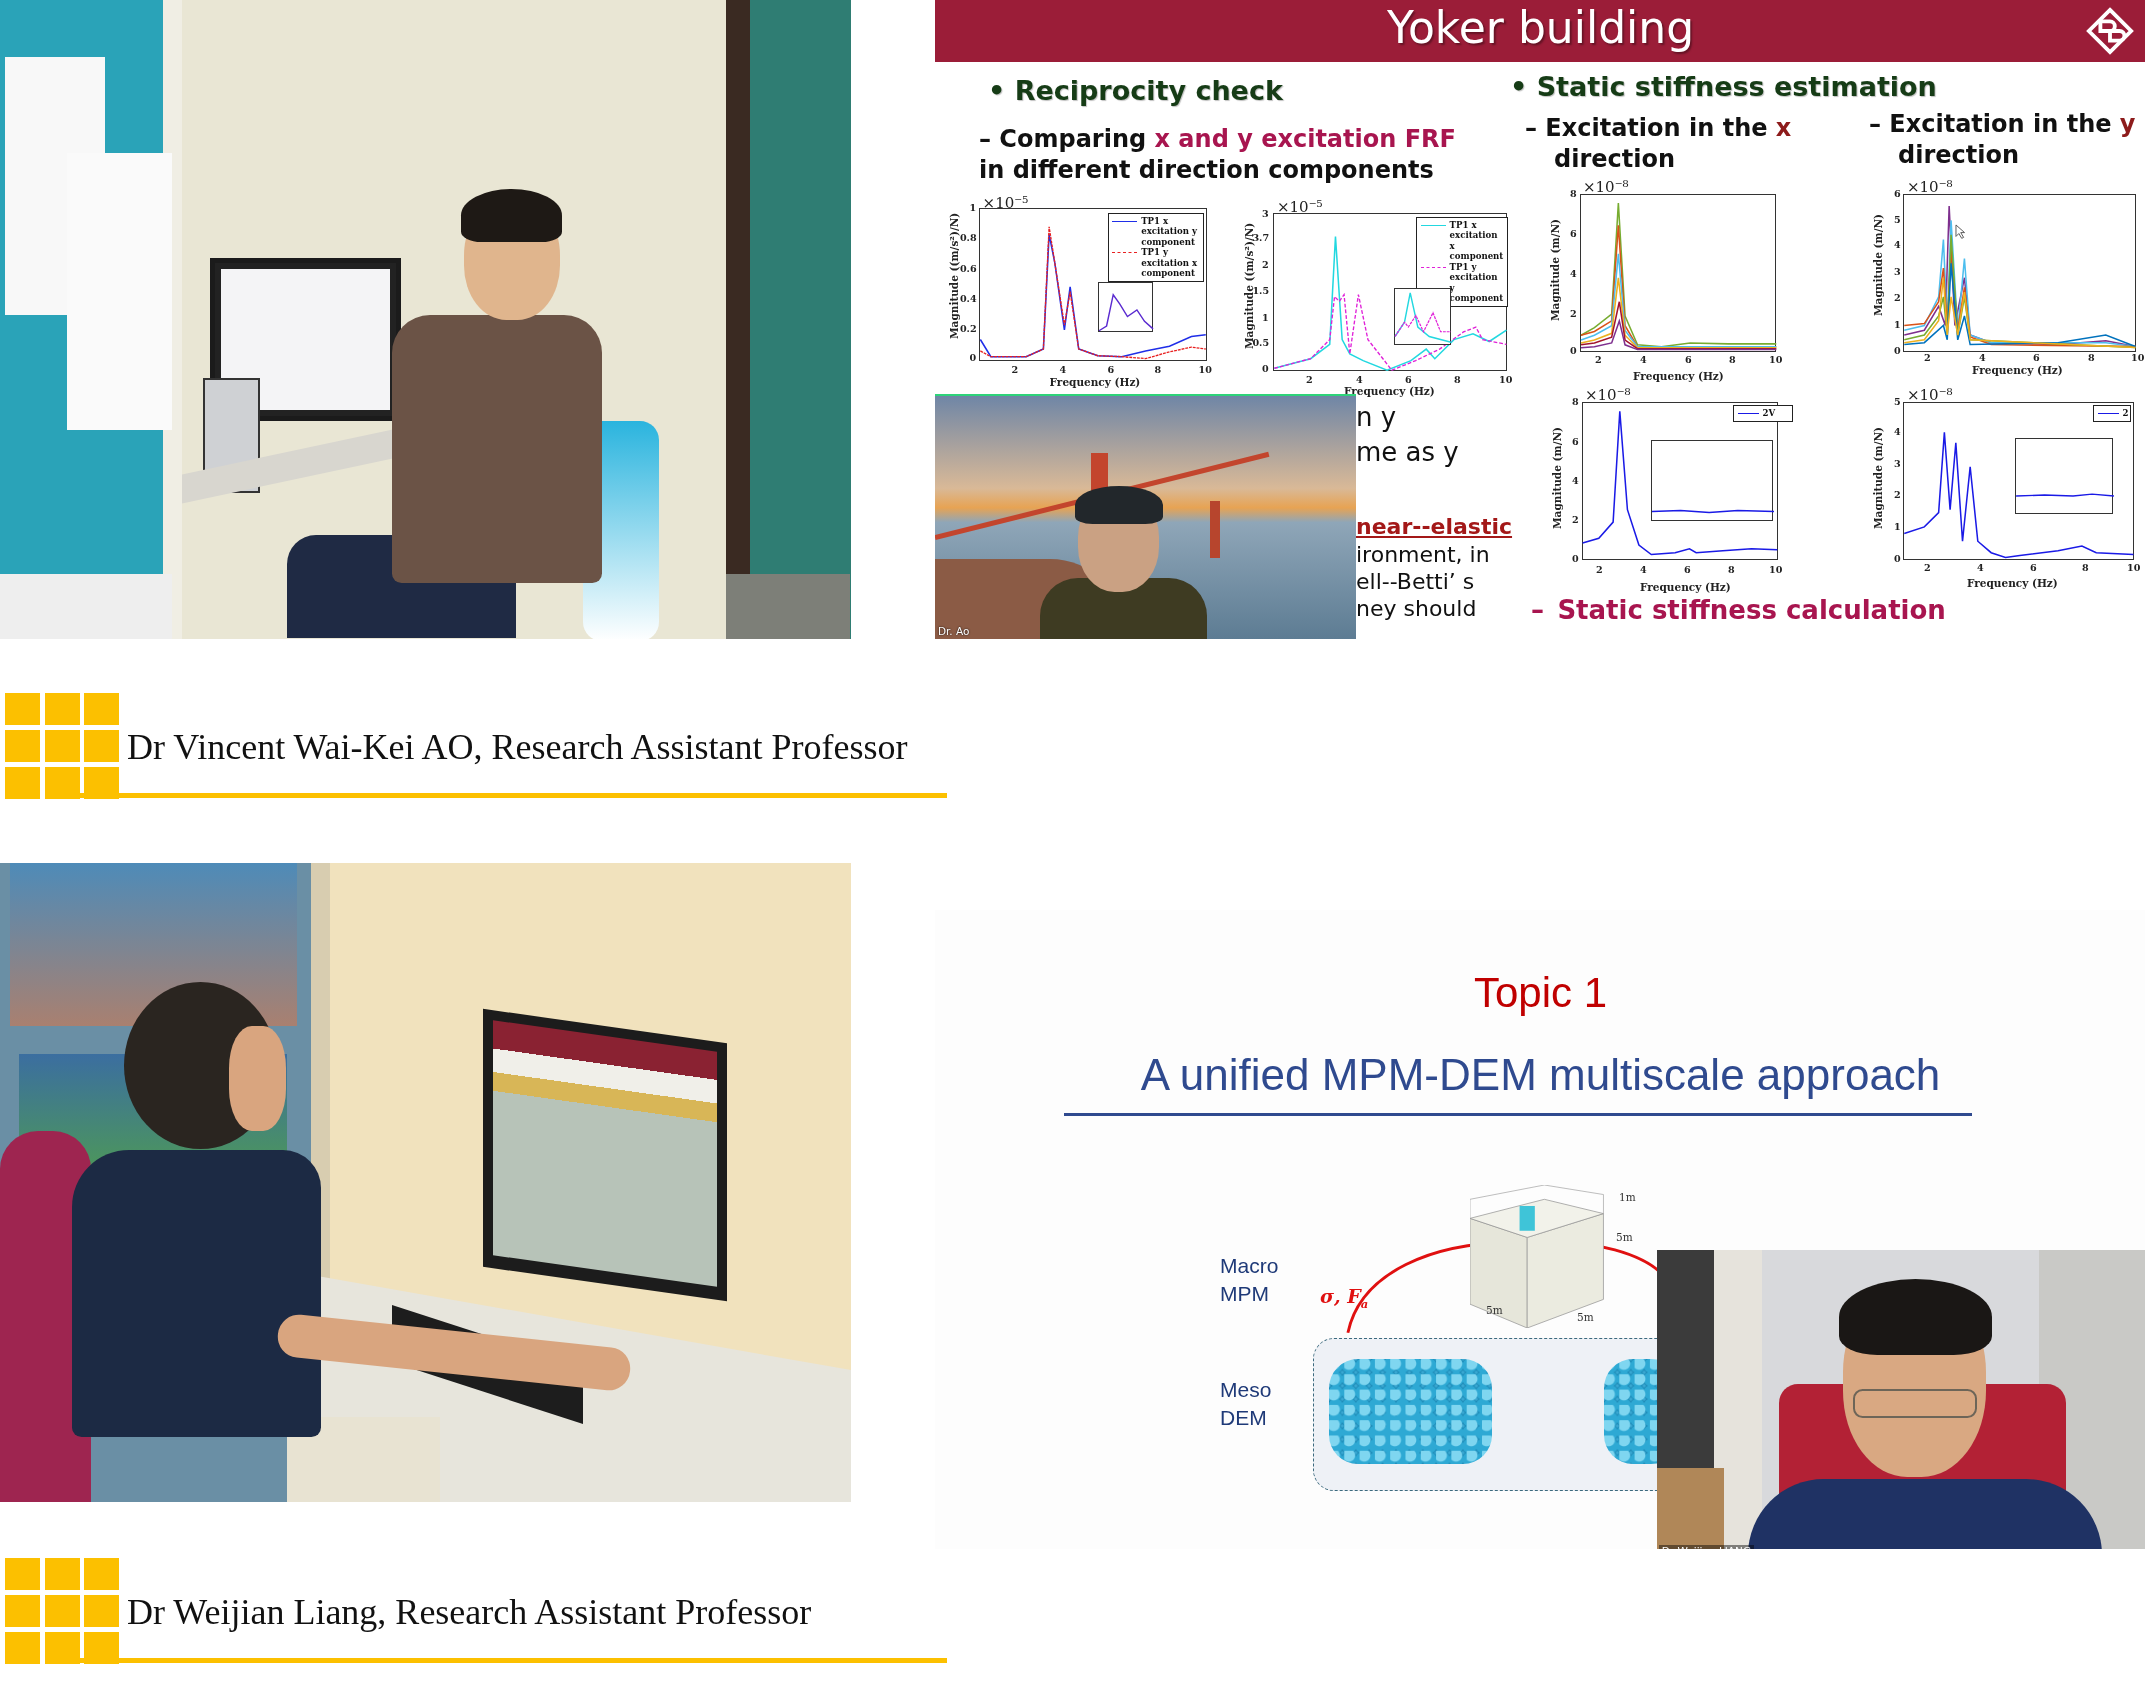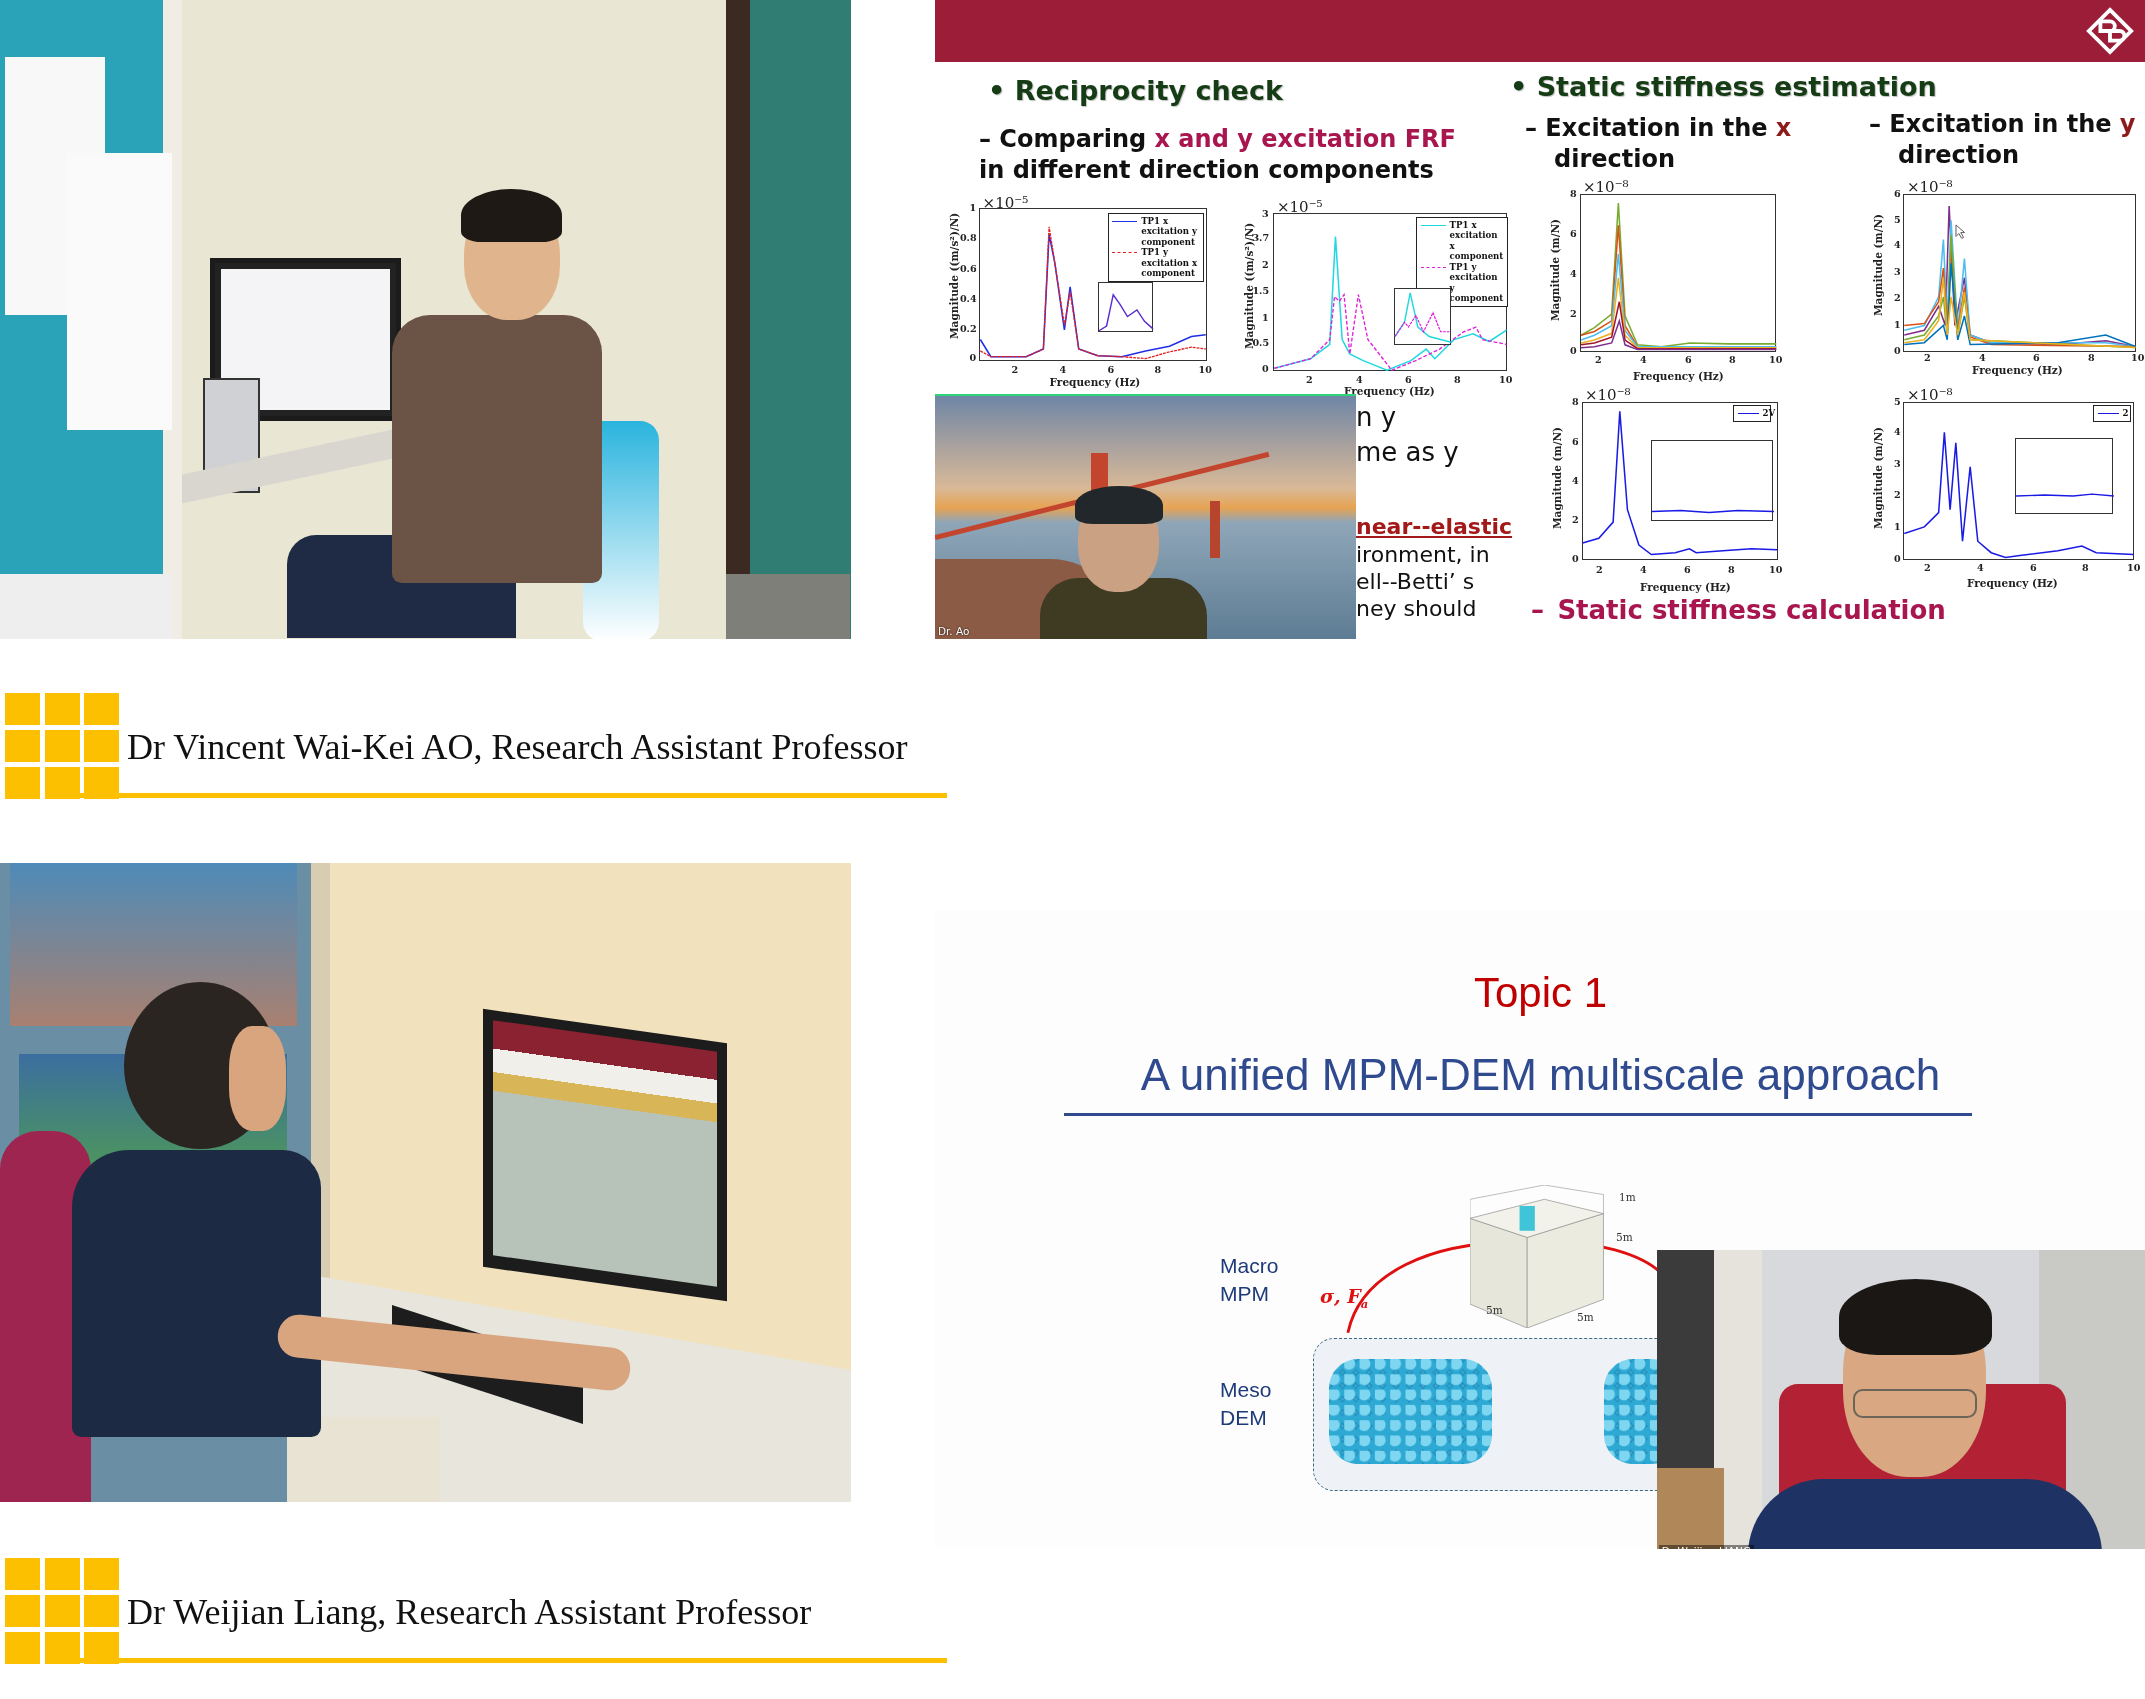--- a/index.html
+++ b/index.html
@@ -123,20 +123,21 @@
   <div class="floor"></div>
   <div class="jacket"></div>
   <div class="person-legs"></div>
   <div class="person-shirt"></div>
   <div class="person-head"></div>
   <div class="person-hair"></div>
 </div>
 
 <div class="slide1">
   <div class="titlebar">
+    <div class="title">Yoker building</div>
     <svg class="logo" viewBox="0 0 52 52">
       <g fill="none" stroke="#ffffff" stroke-width="4">
         <path d="M26 4 L48 26 L26 48 L4 26 Z"></path>
         <path d="M16 16 h10 a5 5 0 0 1 0 10 h-10 z"></path>
         <path d="M26 26 h10 a5 5 0 0 1 0 10 h-10 z"></path>
       </g>
     </svg>
   </div>
 
   <div class="bullet" style="left:53px; top:75px;">• <span>Reciprocity check</span></div>
@@ -294,21 +295,21 @@
     <span class="tick" style="left:40px; top:124px;">2</span>
     <span class="tick" style="left:40px; top:163px;">0</span>
     <span class="tick" style="left:64px; top:174px;">2</span>
     <span class="tick" style="left:108px; top:174px;">4</span>
     <span class="tick" style="left:152px; top:174px;">6</span>
     <span class="tick" style="left:196px; top:174px;">8</span>
     <span class="tick" style="left:237px; top:174px;">10</span>
     <svg width="272" height="206" viewBox="0 0 285 215">
       <polyline fill="none" stroke="#1a1ae6" stroke-width="1.6" points="53,160 70,155 85,138 92,22 100,125 112,162 125,172 150,170 165,166 172,170 200,168 230,166 257,167"></polyline>
     </svg>
-    <div class="legend" style="left:201px; top:15.3px; width:38px;">
+    <div class="legend" style="left:201px; top:15.3px; width:60px;">
       <div class="row">
           <span class="sw" style="border-color:#1a1ae6;width:21px"></span>
           <span>2V</span>
         </div>
     </div>
     <div class="inset" style="left:119px; top:50px; width:122px; height:81px;">
       <svg width="122" height="81" viewBox="0 0 128 85">
           <polyline fill="none" stroke="#1a1ae6" stroke-width="1.5" points="0,74 30,73 60,75 90,73 128,74"></polyline>
         </svg>
     </div>

